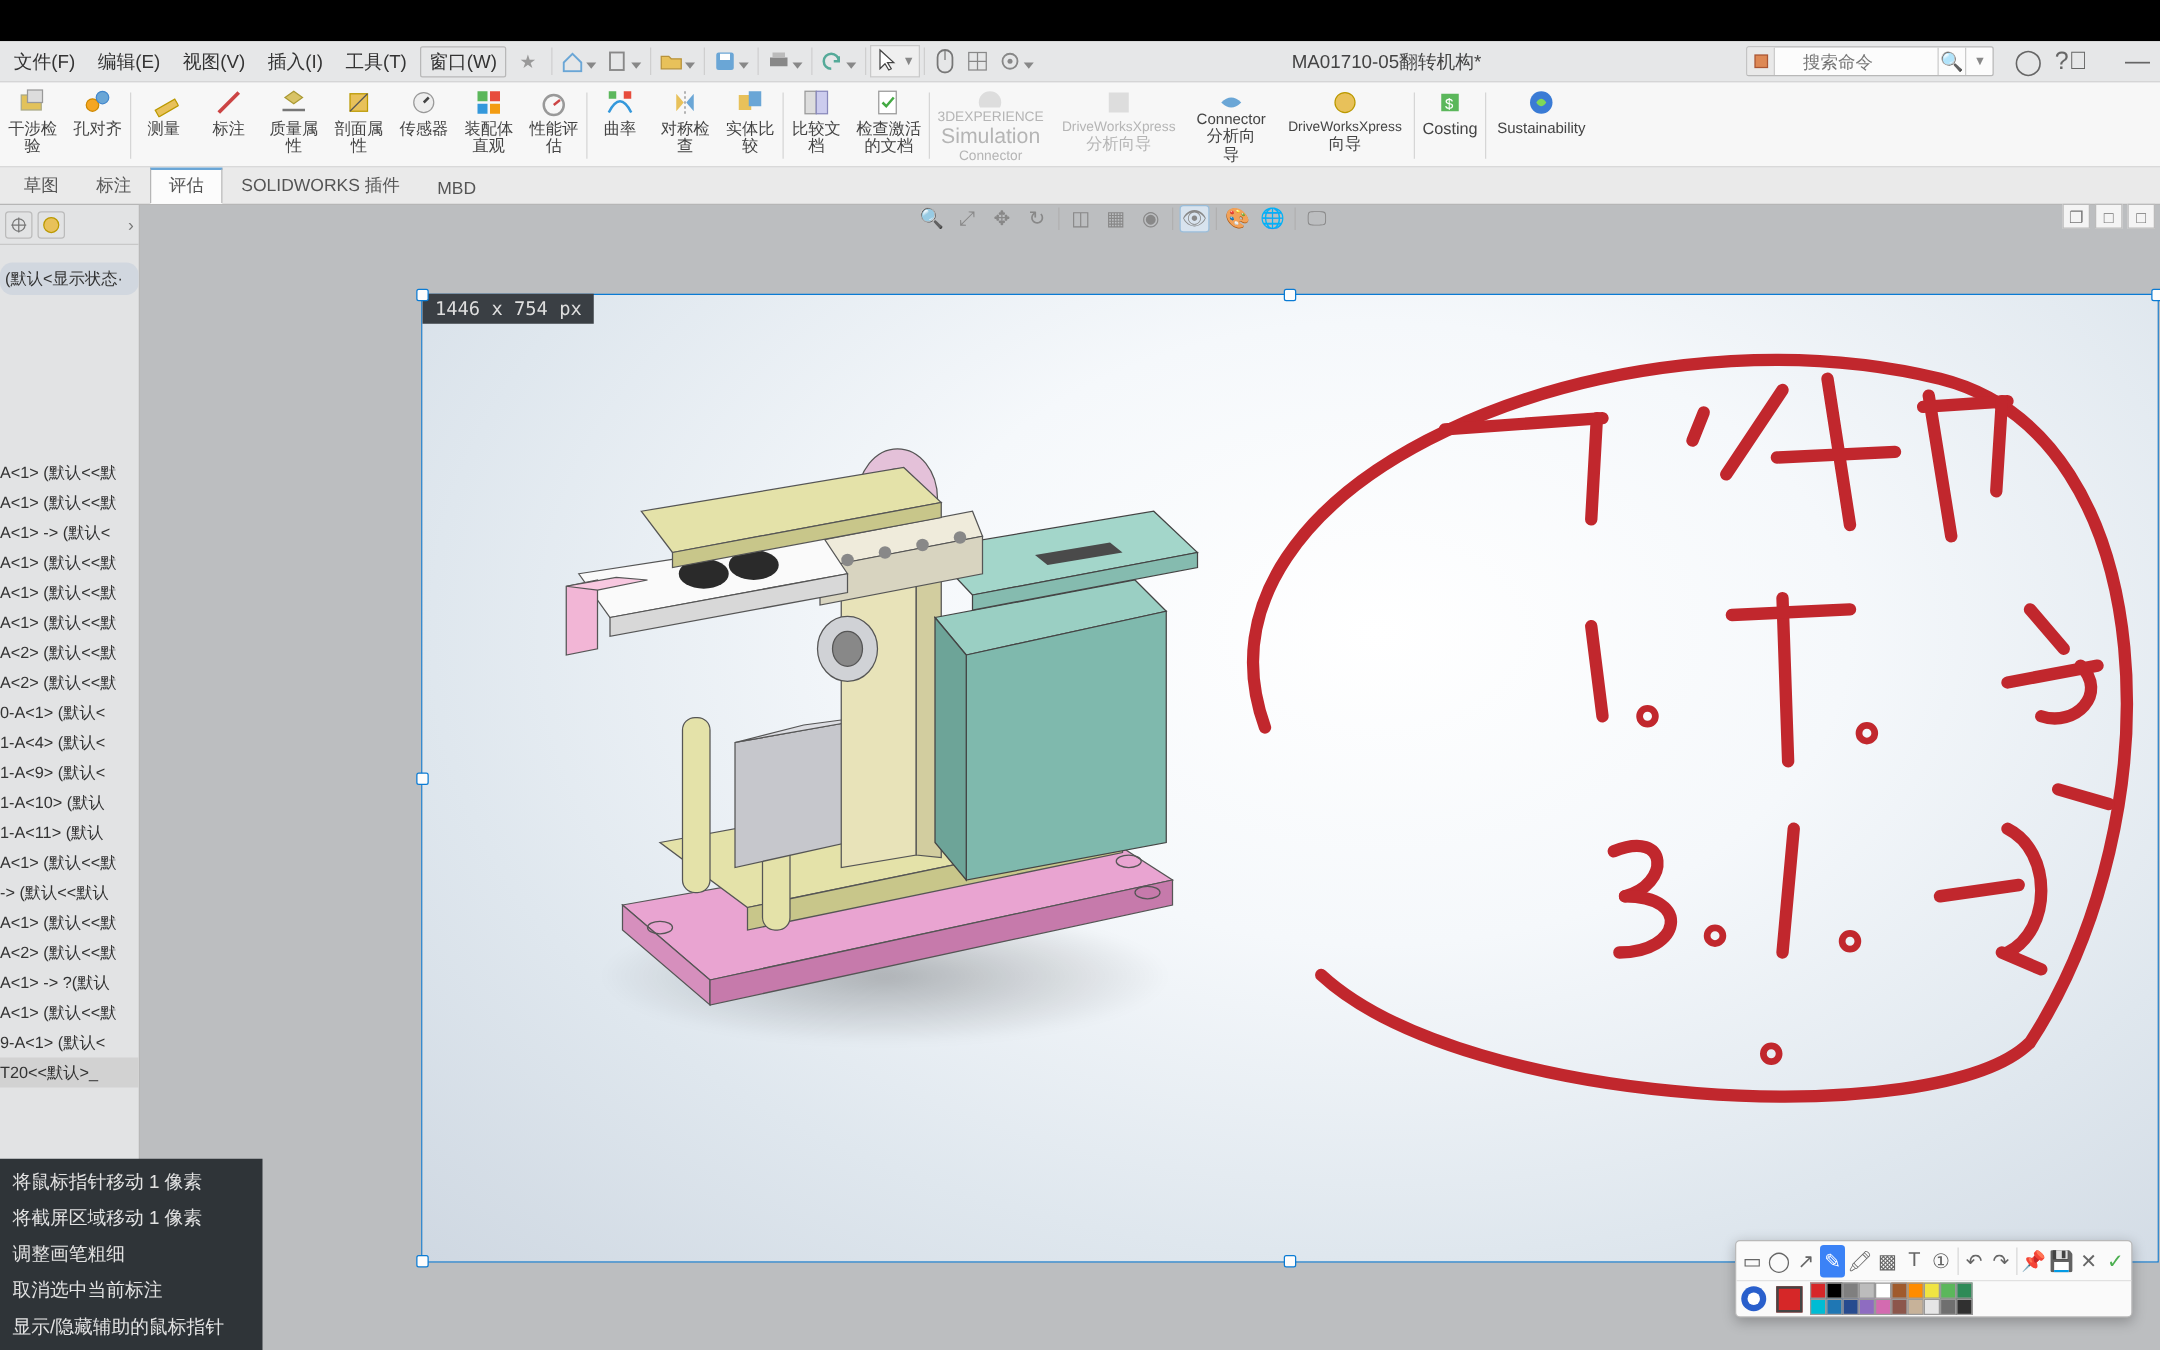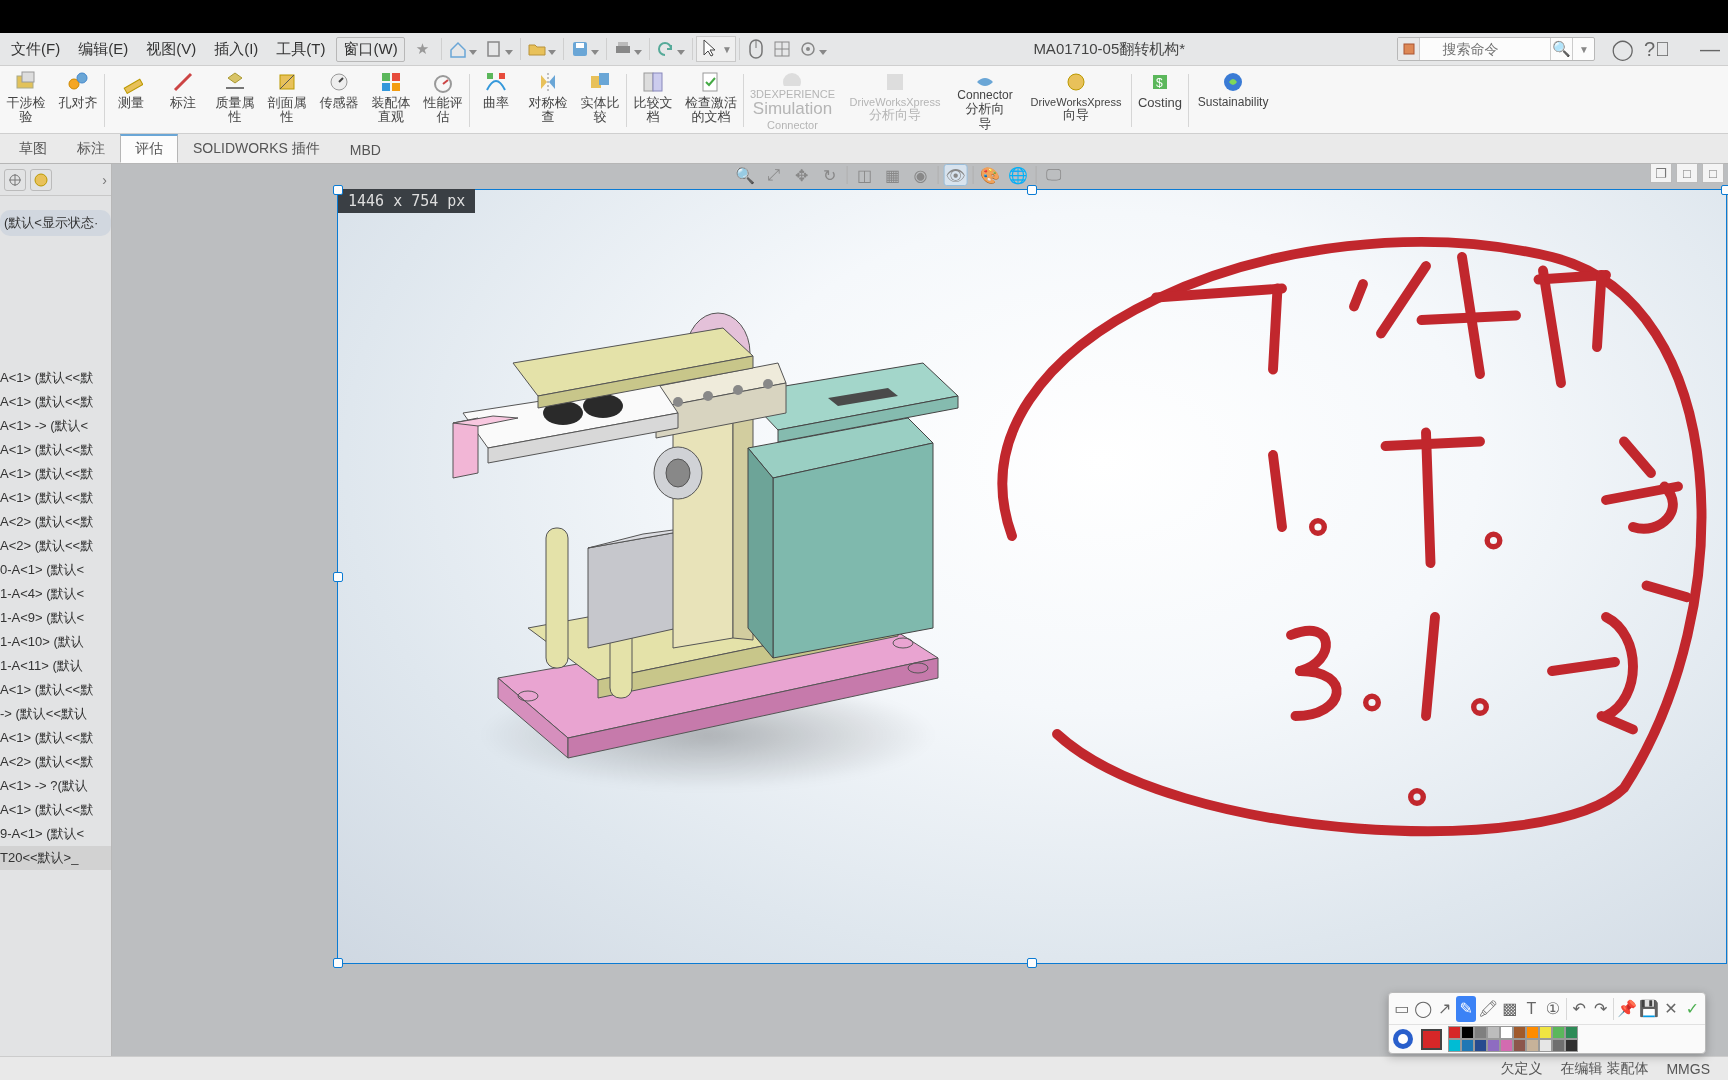--- a/index.html
+++ b/index.html
@@ -404,21 +404,21 @@
         <div class="vb">🌐</div>
         <div class="dsep"></div>
         <div class="vb">🖵</div>
       </div>
       <div class="cornerbtns">
         <div class="cb">❐</div>
         <div class="cb">□</div>
         <div class="cb">□</div>
       </div>
 
-      <div class="selrect" style="left:225px;width:1390px;height:775px;">
+      <div class="selrect" style="left:225px;width:1390px;height:775px;margin-top:46px;">
         <div class="bg"></div>
         <div class="dimlabel">1446 x 754 px</div>
 
         <div class="shadow"></div>
 
         <svg class="model" viewBox="0 0 620 560">
 
           <polygon points="120,430 490,365 560,410 190,490" fill="#e9a4d1" stroke="#555"></polygon>
           <polygon points="120,430 190,490 190,510 120,450" fill="#d68fbd" stroke="#555"></polygon>
           <polygon points="190,490 560,410 560,430 190,510" fill="#c67aab" stroke="#555"></polygon>
@@ -514,26 +514,28 @@
 
         <div class="handle" style="left:-5px;top:-5px"></div>
         <div class="handle" style="left:calc(50% - 5px);top:-5px"></div>
         <div class="handle" style="right:-5px;top:-5px"></div>
         <div class="handle" style="left:-5px;top:calc(50% - 5px)"></div>
         <div class="handle" style="left:-5px;bottom:-5px"></div>
         <div class="handle" style="left:calc(50% - 5px);bottom:-5px"></div>
       </div>
     </div>
 
-
-    <div class="statusbar">
-      <span>欠定义</span>
-      <span>在编辑 装配体</span>
-      <span>MMGS</span>
+    <div class="helppop">
+      <div class="hl">将鼠标指针移动 1 像素</div>
+      <div class="hl">将截屏区域移动 1 像素</div>
+      <div class="hl">调整画笔粗细</div>
+      <div class="hl">取消选中当前标注</div>
+      <div class="hl">显示/隐藏辅助的鼠标指针</div>
     </div>
+
 
     <div class="sniptool">
       <div class="row1">
         <div class="tb">▭</div>
         <div class="tb">◯</div>
         <div class="tb">↗</div>
         <div class="tb active">✎</div>
         <div class="tb">🖍</div>
         <div class="tb">▩</div>
         <div class="tb">T</div>

